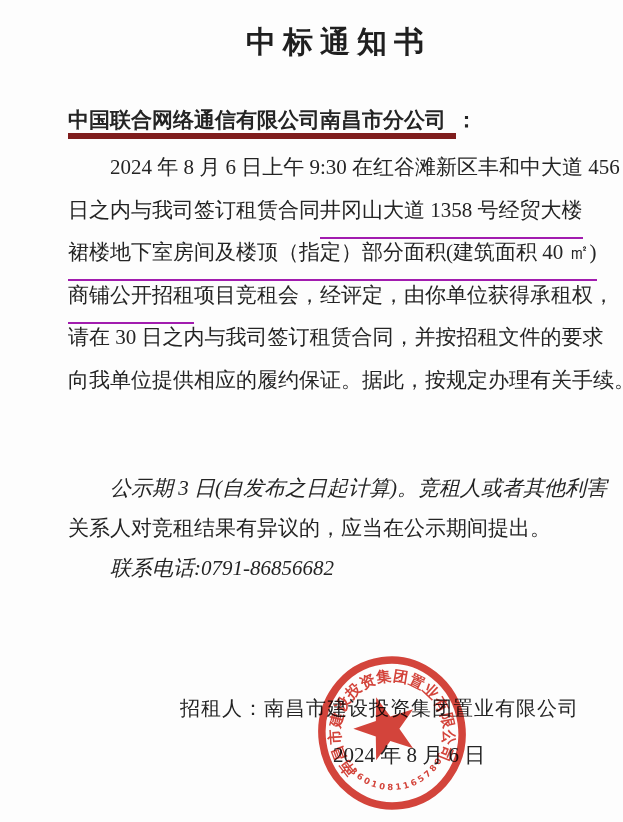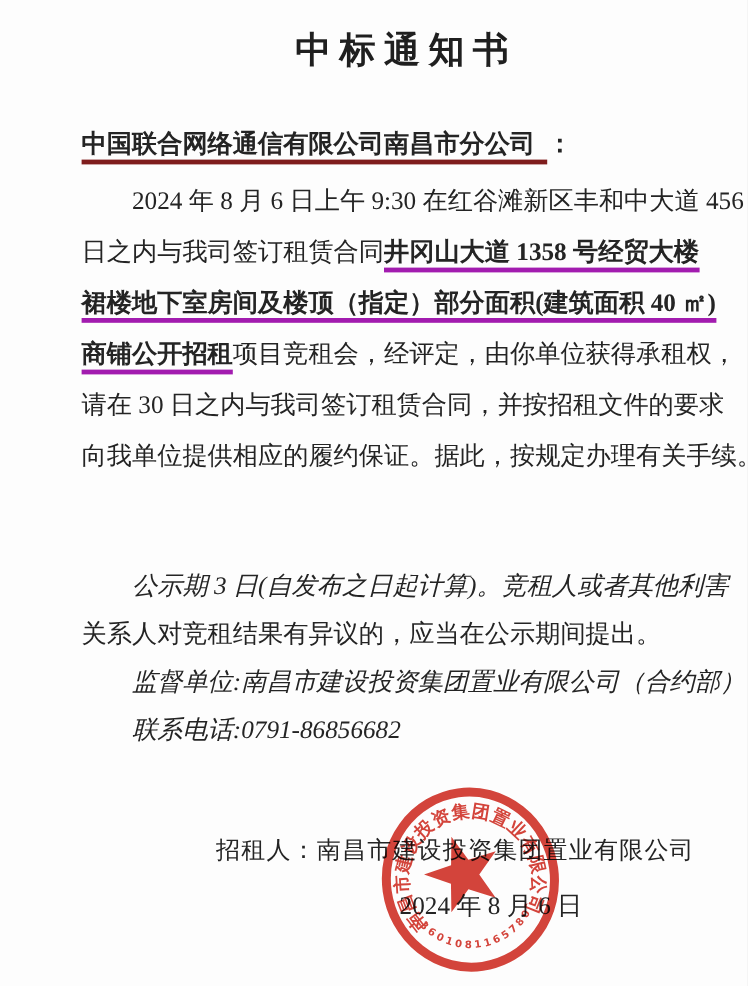--- a/index.html
+++ b/index.html
@@ -31,42 +31,42 @@
   }
   .addressee {
     position: absolute;
     top: 106px;
     left: 68px;
     font-size: 21px;
     font-weight: bold;
     white-space: nowrap;
   }
   .addressee .addr-name {
-    border-bottom: 4px solid #7f1d1d;
+    border-bottom: 6px solid #7f1d1d;
     padding-bottom: 1px;
     padding-right: 10px;
   }
   .body-para {
     position: absolute;
     top: 146px;
     left: 68px;
     width: 482px;
     font-size: 21px;
     line-height: 42.5px;
   }
   .bline {
     text-align: justify;
     text-align-last: justify;
     white-space: nowrap;
   }
   .bline.indent { text-indent: 2em; }
   .bu {
-    font-weight: bold;
-    border-bottom: 4px solid #a21caf;
-    padding-bottom: 1px;
+    font-weight: normal;
+    border-bottom: 2px solid #a21caf;
+    padding-bottom: 15px;
   }
   .result-line {
     position: absolute;
     top: 400px;
     left: 68px;
     font-size: 21px;
     font-weight: bold;
     white-space: nowrap;
   }
   .result-value {
@@ -137,21 +137,20 @@
     <div class="bline"><span></span><span class="bu">裙楼地下室房间及楼顶（指定）部分面积(建筑面积 40 ㎡)</span><span></span></div>
     <div class="bline"><span></span><span class="bu">商铺公开招租</span><span>项目竞租会，经评定，由你单位获得承租权，</span></div>
     <div class="bline"><span>请在 30 日之内与我司签订租赁合同，并按招租文件的要求</span><span class="bu"></span><span></span></div>
     <div class="bline"><span>向我单位提供相应的履约保证。据此，按规定办理有关手续。</span><span class="bu"></span><span></span></div>
   </div>
 
 
   <div class="notice-para">
     <div class="nline indent">公示期 3 日(自发布之日起计算)。竞租人或者其他利害</div>
     <div class="nline">关系人对竞租结果有异议的，应当在公示期间提出。</div>
-    <div class="nline indent">监督单位:南昌市建设投资集团置业有限公司（合约部）</div>
     <div class="nline indent">联系电话:0791-86856682</div>
   </div>
 
   <div class="lessor-line">招租人：南昌市建设投资集团置业有限公司</div>
 
   <div class="date-line">2024 年 8 月 6 日</div>
 
   <svg class="seal" viewBox="0 0 150 156" xmlns="http://www.w3.org/2000/svg">
     <g transform="translate(75,78) rotate(-8)">
       <ellipse cx="0" cy="0" rx="70" ry="73" fill="none" stroke-width="7.5" stroke="#d2342a"></ellipse>

